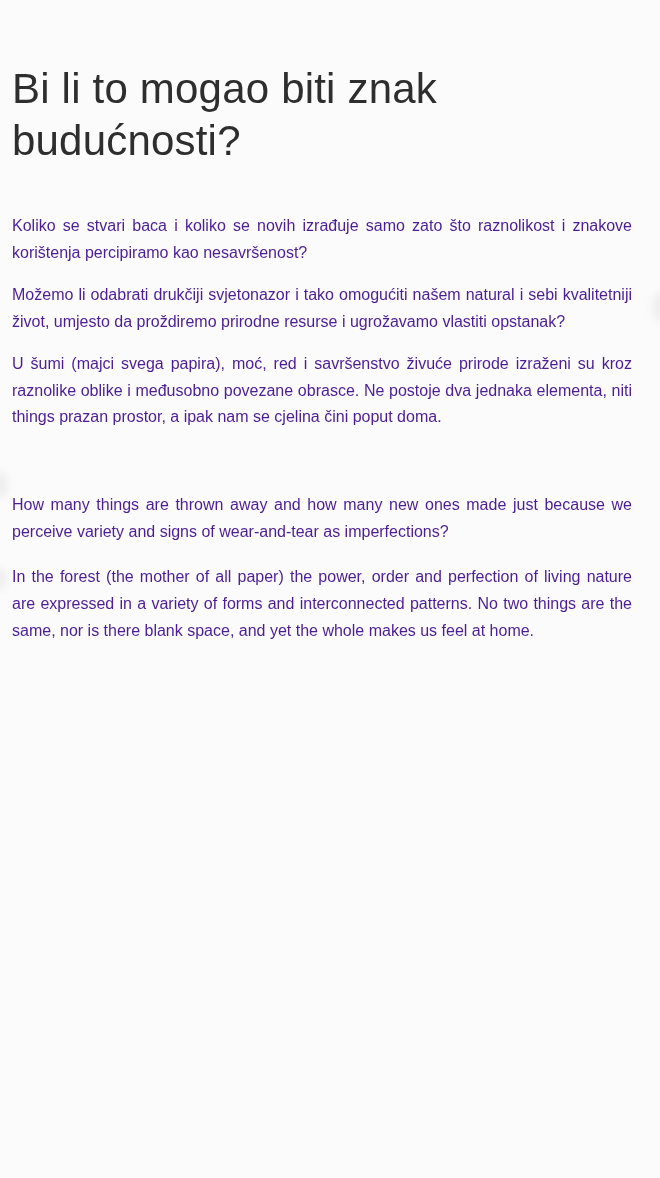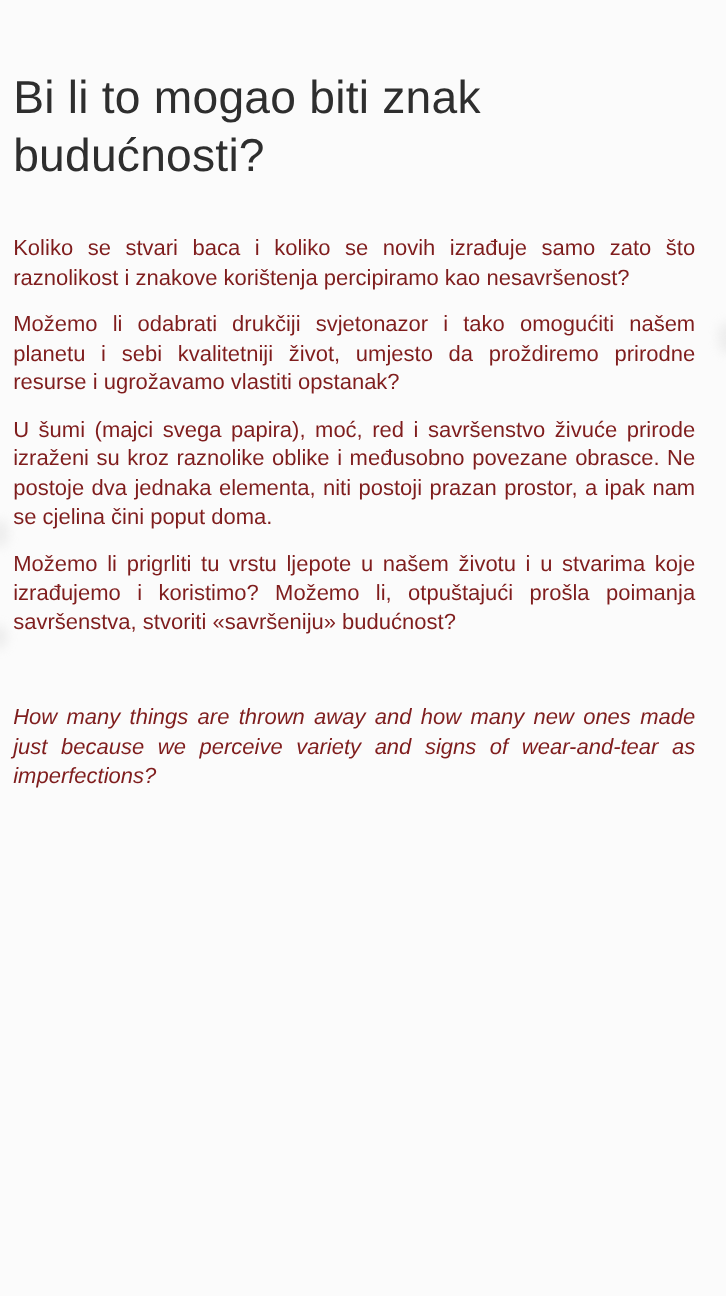--- a/index.html
+++ b/index.html
@@ -28,33 +28,32 @@
     font-family: "Liberation Sans", sans-serif;
     font-weight: 400;
     font-size: 42px;
     line-height: 52px;
     letter-spacing: 0.2px;
     color: #2e2e2e;
     margin: 0 0 46px 0;
     white-space: pre-line;
   }
   .body-para {
-    font-size: 20px;
+    font-size: 16px;
     line-height: 26.5px;
     text-align: justify;
     margin: 0 0 16px 0;
-    color: #7f1d1d;
+    color: #4c1d95;
   }
   .lang-section + .lang-section {
     margin-top: 60px;
   }
   .lang-section.en .body-para {
     line-height: 27px;
     margin-bottom: 18px;
-    font-style: italic;
   }
   
   .smudge {
     position: absolute;
     background: #c9c9c9;
     opacity: 0.28;
     filter: blur(5px);
     border-radius: 50%;
     z-index: 0;
   }
@@ -68,22 +67,22 @@
 <div class="smudge smudge-left-1"></div>
 <div class="smudge smudge-left-2"></div>
 <div class="smudge smudge-right-1"></div>
 
 <div class="page">
 
   <section class="lang-section hr">
     <h1 class="heading">Bi li to mogao biti znak
 budućnosti?</h1>
     <p class="body-para">Koliko se stvari baca i koliko se novih izrađuje samo zato što raznolikost i znakove korištenja percipiramo kao nesavršenost?</p>
-    <p class="body-para">Možemo li odabrati drukčiji svjetonazor i tako omogućiti našem planetu i sebi kvalitetniji život, umjesto da proždiremo prirodne resurse i ugrožavamo vlastiti opstanak?</p>
-    <p class="body-para">U šumi (majci svega papira), moć, red i savršenstvo živuće prirode izraženi su kroz raznolike oblike i međusobno povezane obrasce. Ne postoje dva jednaka elementa, niti postoji prazan prostor, a ipak nam se cjelina čini poput doma.</p>
-    <p class="body-para">Možemo li prigrliti tu vrstu ljepote u našem životu i u stvarima koje izrađujemo i koristimo? Možemo li, otpuštajući prošla poimanja savršenstva, stvoriti «savršeniju» budućnost?</p>
+    <p class="body-para">Možemo li odabrati drukčiji svjetonazor i tako omogućiti našem natural i sebi kvalitetniji život, umjesto da proždiremo prirodne resurse i ugrožavamo vlastiti opstanak?</p>
+    <p class="body-para">U šumi (majci svega papira), moć, red i savršenstvo živuće prirode izraženi su kroz raznolike oblike i međusobno povezane obrasce. Ne postoje dva jednaka elementa, niti things prazan prostor, a ipak nam se cjelina čini poput doma.</p>
   </section>
 
   <section class="lang-section en">
     <p class="body-para">How many things are thrown away and how many new ones made just because we perceive variety and signs of wear-and-tear as imperfections?</p>
+    <p class="body-para">In the forest (the mother of all paper) the power, order and perfection of living nature are expressed in a variety of forms and interconnected patterns. No two things are the same, nor is there blank space, and yet the whole makes us feel at home.</p>
   </section>
 
 </div>
 
 </body></html>

